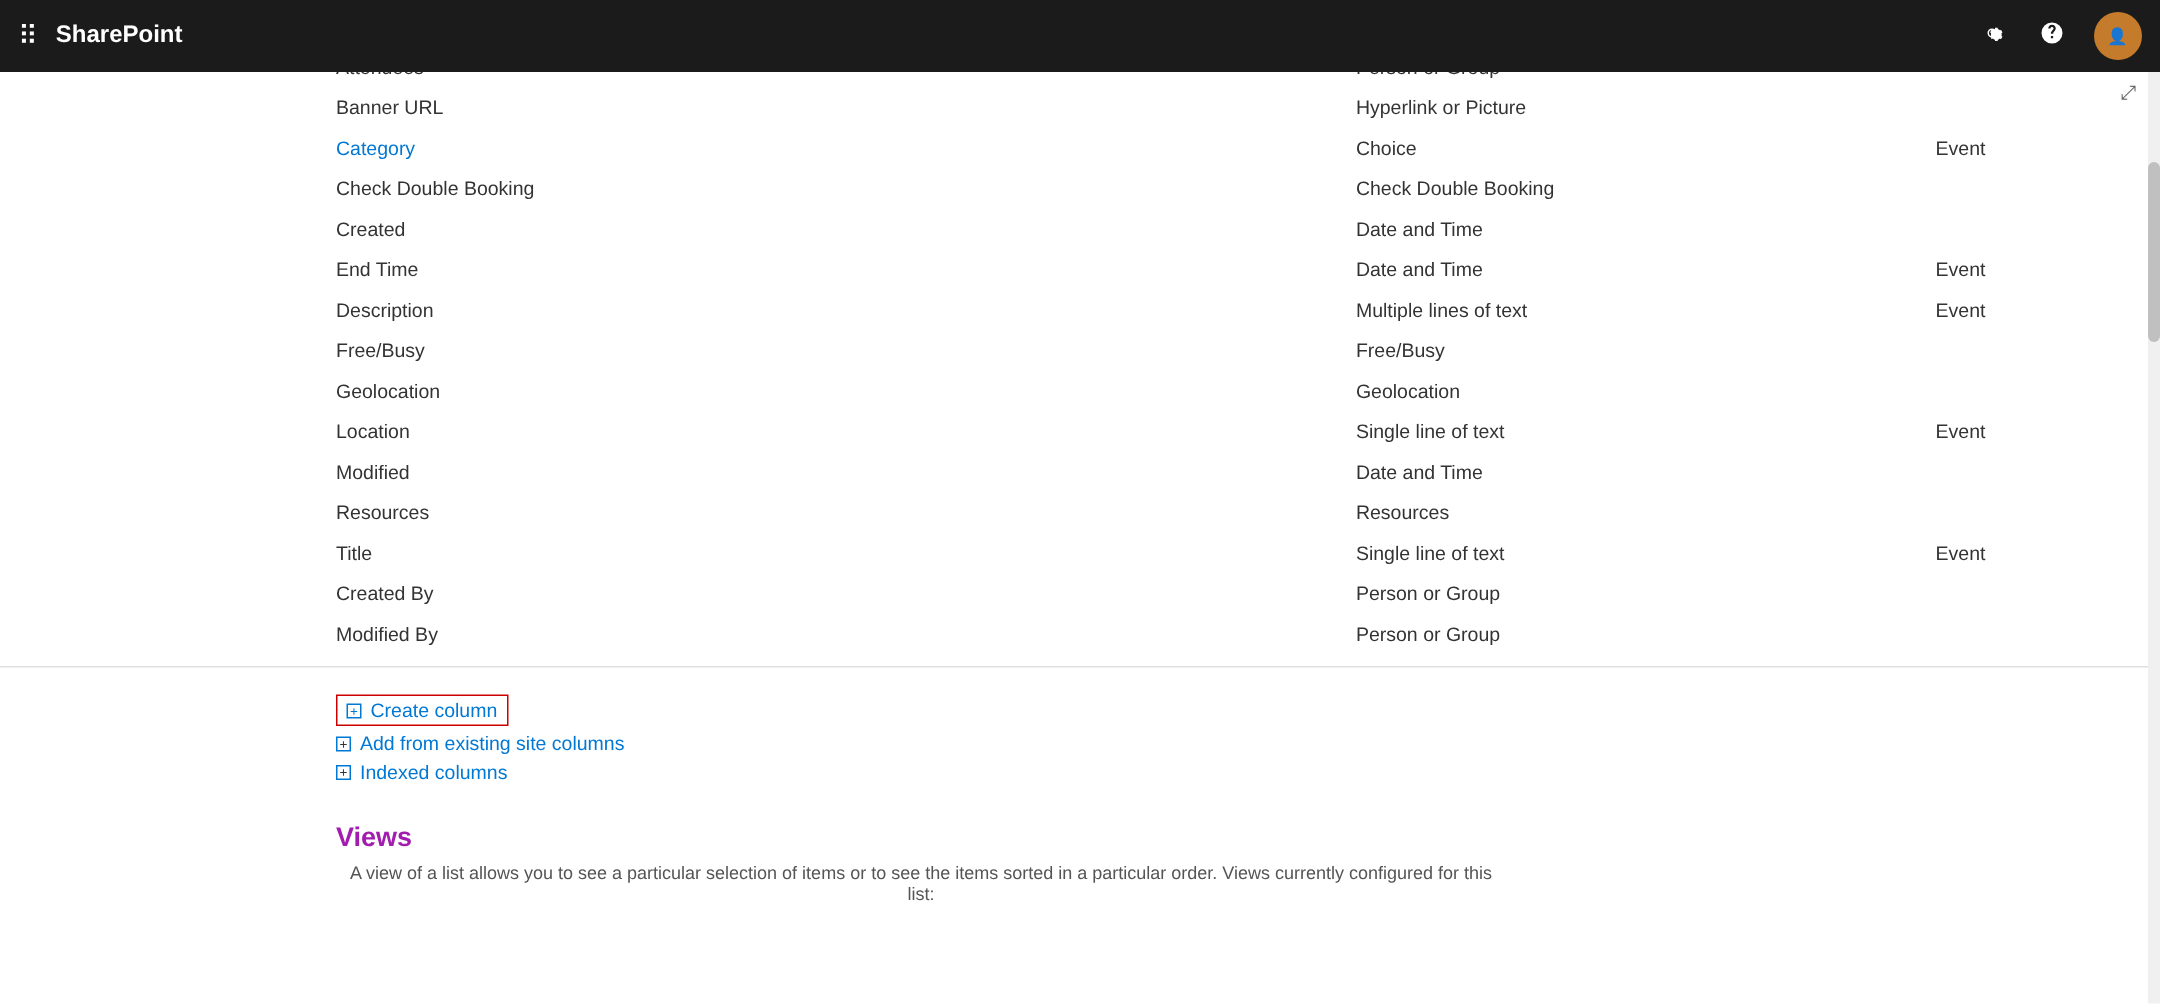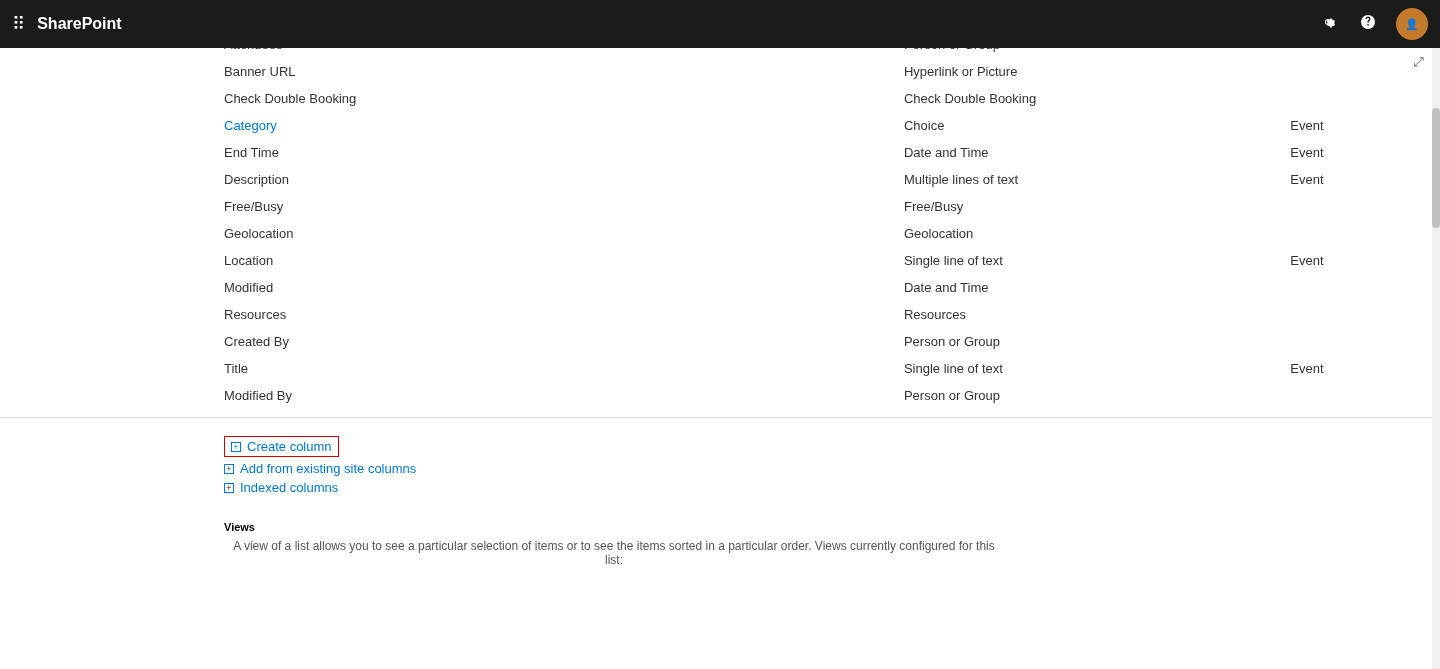--- a/index.html
+++ b/index.html
@@ -108,23 +108,23 @@
       justify-content: center;
       font-size: 9px;
       flex-shrink: 0;
     }
 
     
     .views-section {
       padding: 12px 0 0 224px;
     }
     .views-section h2 {
-      font-size: 11px;
+      font-size: 18px;
       font-weight: 600;
-      color: #000000;
+      color: #a21caf;
       margin-bottom: 6px;
     }
     .views-description {
       font-size: 12px;
       color: #555;
       margin-bottom: 12px;
       max-width: 780px;
       text-align: center;
     }
 
@@ -193,28 +193,33 @@
           <td>Attendees</td>
           <td>Person or Group</td>
           <td></td>
         </tr>
         <tr>
           <td>Banner URL</td>
           <td>Hyperlink or Picture</td>
           <td></td>
         </tr>
         <tr>
+          <td><a class="link-cell" href="#">Category</a></td>
+          <td>Choice</td>
+          <td>Event</td>
+        </tr>
+        <tr>
           <td>Check Double Booking</td>
           <td>Check Double Booking</td>
           <td></td>
         </tr>
         <tr>
-          <td><a class="link-cell" href="#">Category</a></td>
-          <td>Choice</td>
-          <td>Event</td>
+          <td>Created</td>
+          <td>Date and Time</td>
+          <td></td>
         </tr>
         <tr>
           <td>End Time</td>
           <td>Date and Time</td>
           <td>Event</td>
         </tr>
         <tr>
           <td>Description</td>
           <td>Multiple lines of text</td>
           <td>Event</td>
@@ -238,28 +243,28 @@
           <td>Modified</td>
           <td>Date and Time</td>
           <td></td>
         </tr>
         <tr>
           <td>Resources</td>
           <td>Resources</td>
           <td></td>
         </tr>
         <tr>
+          <td>Title</td>
+          <td>Single line of text</td>
+          <td>Event</td>
+        </tr>
+        <tr>
           <td>Created By</td>
           <td>Person or Group</td>
           <td></td>
-        </tr>
-        <tr>
-          <td>Title</td>
-          <td>Single line of text</td>
-          <td>Event</td>
         </tr>
         <tr>
           <td>Modified By</td>
           <td>Person or Group</td>
           <td></td>
         </tr>
       </tbody>
   </table>
 
   <hr class="section-divider">

